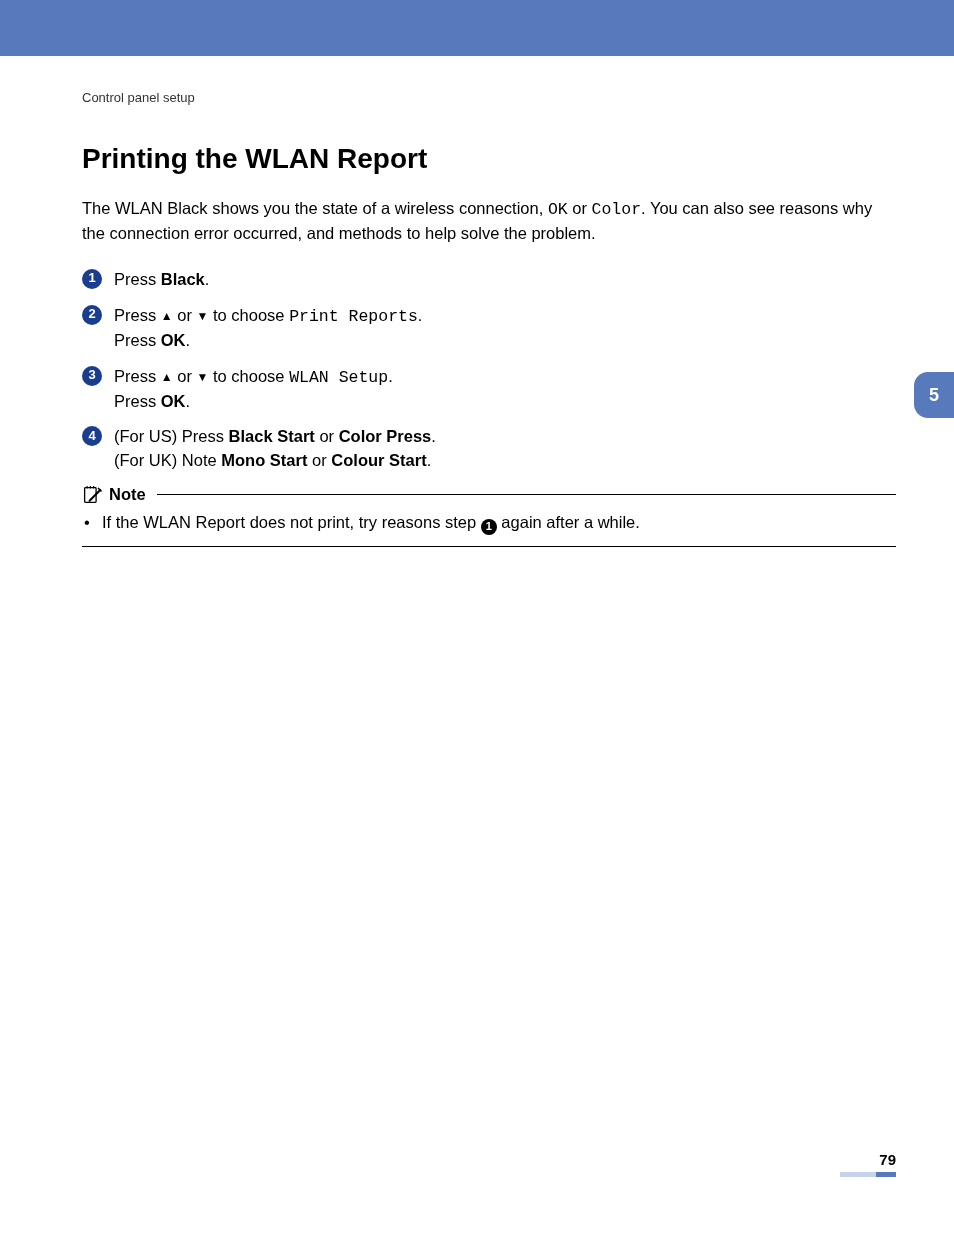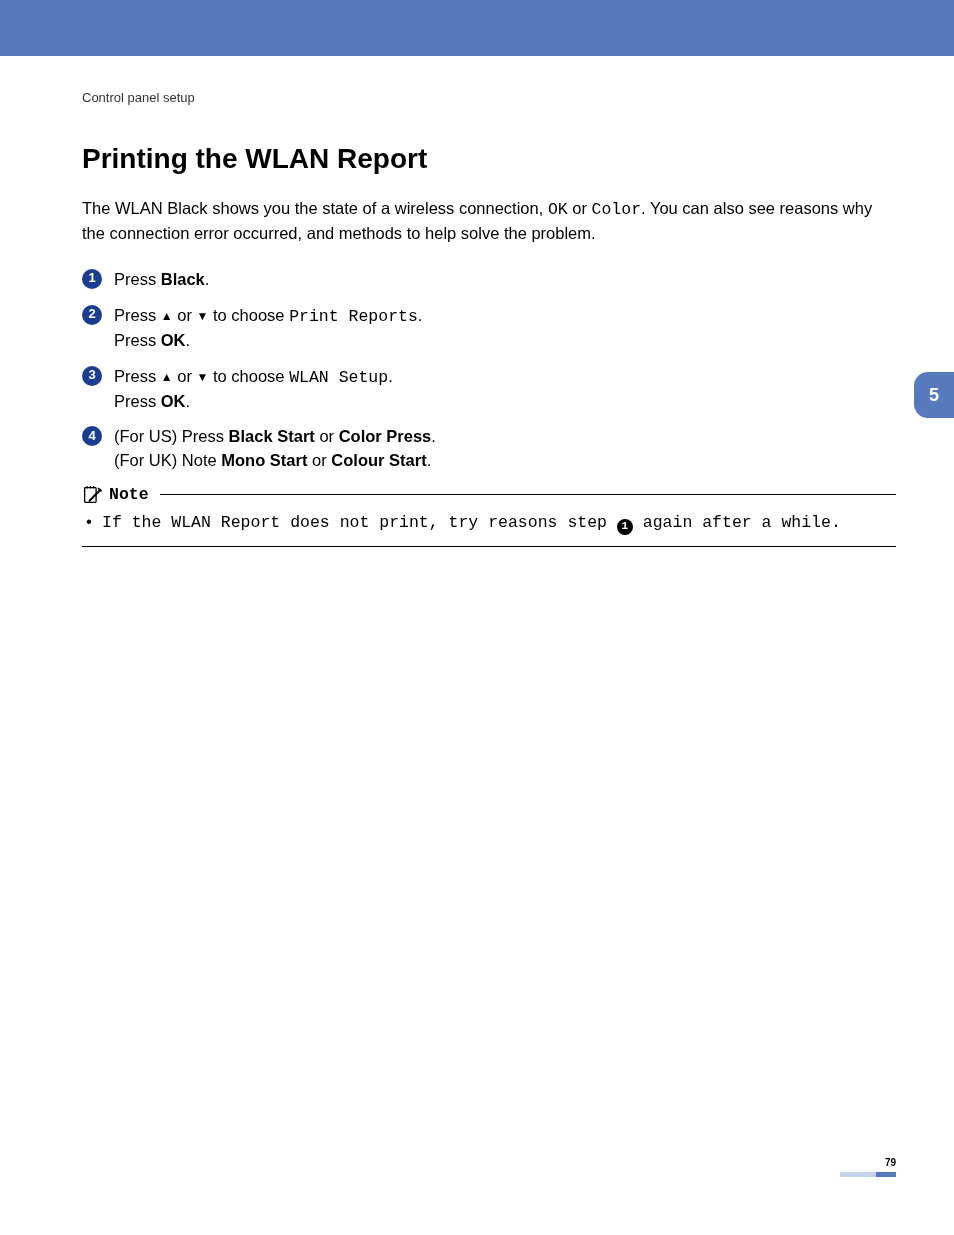--- a/index.html
+++ b/index.html
@@ -9,35 +9,35 @@
   .sect{font-size:13px;color:#333;margin-bottom:38px;}
   h1{font-family:Arial,Helvetica,sans-serif;font-size:28px;font-weight:bold;margin:0 0 22px 0;}
   .intro{font-size:16.5px;line-height:1.45;margin-bottom:22px;}
   code, .mono{font-family:"Courier New",Courier,monospace;}
   .steps{margin:0;padding:0;}
   .step{display:flex;align-items:flex-start;margin-bottom:12px;font-size:16.5px;line-height:1.45;}
   .bullet{flex:0 0 auto;width:20px;height:20px;border-radius:50%;background:#1a3d8f;color:#fff;font-size:13px;font-weight:bold;display:flex;align-items:center;justify-content:center;margin-right:12px;margin-top:1px;font-family:Arial,Helvetica,sans-serif;}
   .step .txt{flex:1;}
   b{font-weight:bold;}
   .arrow{font-size:12px;display:inline-block;vertical-align:1px;}
-  .note-block{margin-top:2px;font-family:Liberation Mono, monospace;}
+  .note-block{margin-top:2px;}
   .note-hdr{display:flex;align-items:center;gap:7px;}
   .note-hdr .label{font-weight:bold;font-size:16.5px;}
   .note-hdr .line{flex:1;height:1px;background:#000;margin-left:4px;}
   .note-list{margin:6px 0 0 18px;padding:0;font-size:16.5px;line-height:1.55;}
   .note-list li{margin-bottom:6px;list-style:none;position:relative;padding-left:2px;}
   .note-list li::before{content:"•";position:absolute;left:-16px;}
   .note-bot{height:1px;background:#000;margin-top:10px;}
   .small-bullet{display:inline-flex;width:16px;height:16px;border-radius:50%;background:#000;color:#fff;font-size:11px;font-weight:bold;align-items:center;justify-content:center;vertical-align:-2px;}
   em, .ital{font-style:italic;}
   
   .tab{position:absolute;right:0;top:372px;width:40px;height:46px;background:#577abc;border-radius:14px 0 0 14px;color:#fff;font-size:18px;font-weight:bold;display:flex;align-items:center;justify-content:center;}
   
   .footer{position:absolute;right:58px;bottom:58px;text-align:right;}
-  .pno{font-size:10px;font-weight:bold;}
+  .pno{font-size:15px;font-weight:bold;}
   .fline{height:5px;width:56px;margin-left:auto;margin-top:4px;display:flex;}
   .fline .a{flex:1;background:#c6d3ea;}
   .fline .b{width:20px;background:#577abc;}
   .note-icon-svg{width:20px;height:18px;}
 </style>
 </head>
 <body>
 
 <div class="page">
   <div class="topbar"></div>

